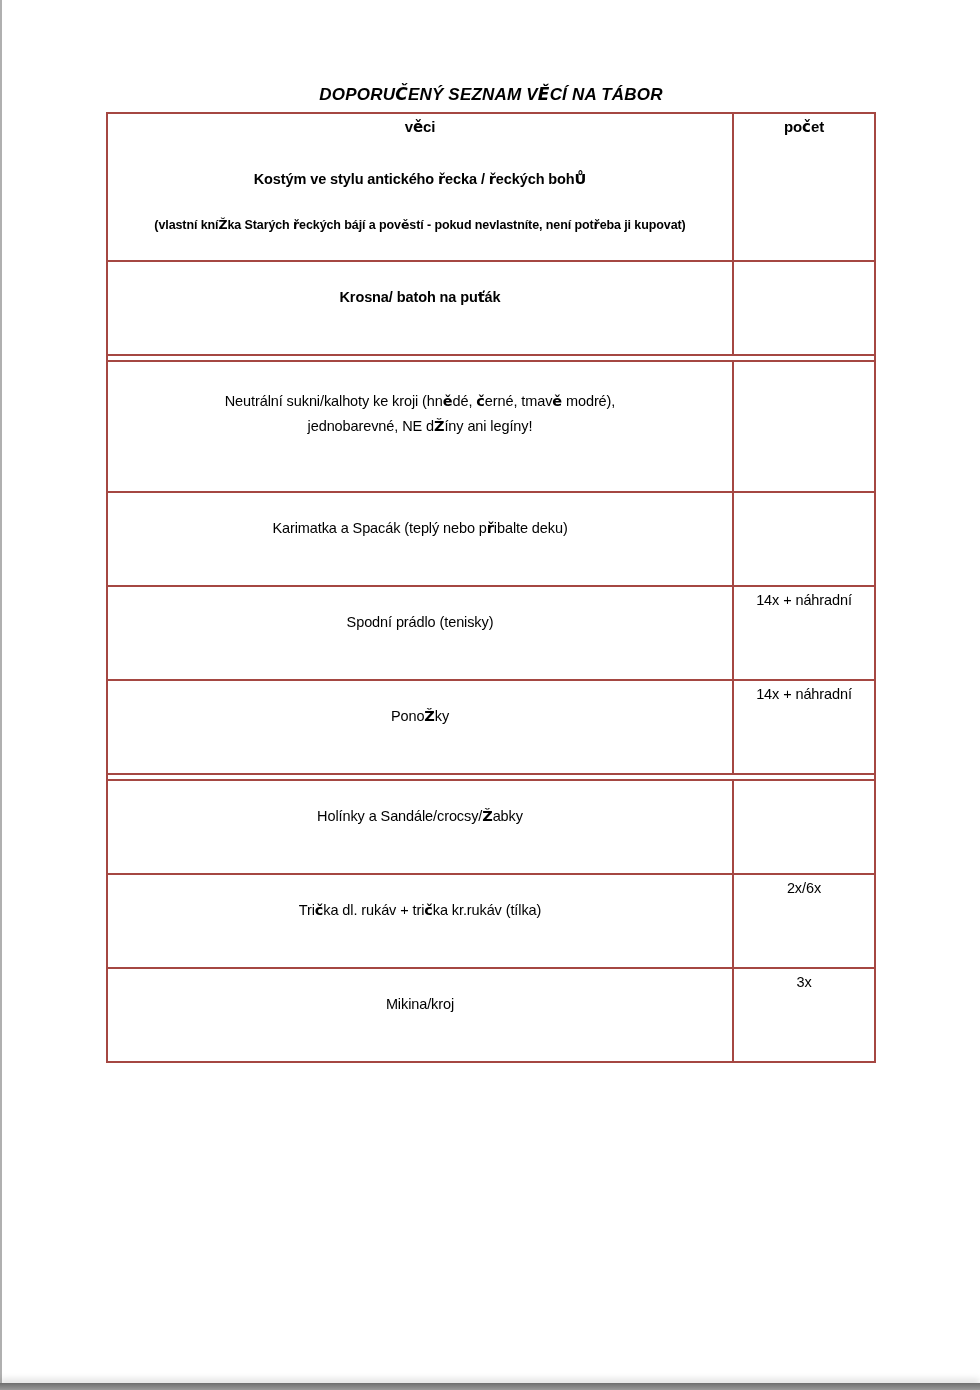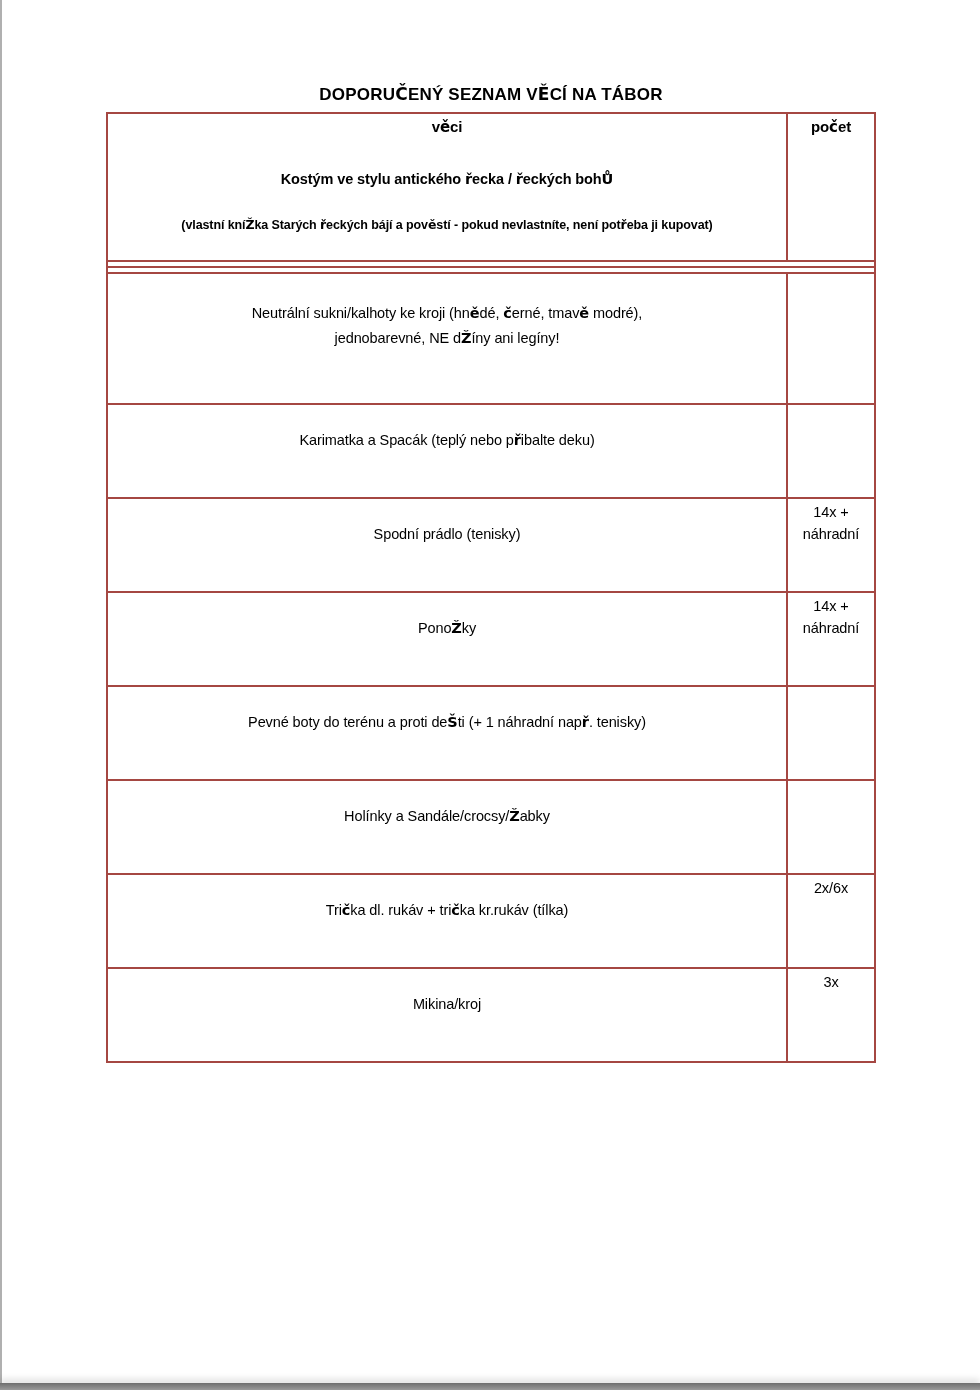--- a/index.html
+++ b/index.html
@@ -8,27 +8,27 @@
   }
   html,body{margin:0;padding:0;}
   body{
     width:980px;height:1390px;position:relative;background:#fff;
     font-family:"Liberation Sans",sans-serif;color:var(--ink);overflow:hidden;
   }
   .page-edge-left{position:absolute;left:0;top:0;width:2px;height:1390px;background:#b0b0b0;}
   .page-bottom-bar{position:absolute;left:0;bottom:0;width:980px;height:7px;
     background:linear-gradient(#6e6e6e,#9a9a9a);box-shadow:0 -4px 6px rgba(0,0,0,.12);}
   .doc{position:absolute;left:106px;top:84px;width:770px;}
-  .doc-title{font-size:17px;font-weight:bold;text-align:center;margin:0 0 7px 0;letter-spacing:.2px;}
+  .doc-title{font-size:17px;font-weight:bold;text-align:center;margin:0 0 7px 0;letter-spacing:.2px;font-style:italic;}
   .tbl{border:2px solid var(--red);}
   .row{display:flex;}
   .row + .row{border-top:2px solid var(--red);}
   .cell{font-size:14.5px;line-height:22px;padding:2px 5px;text-align:center;
         white-space:pre-line;letter-spacing:-0.1px;box-sizing:border-box;}
-  .c1{width:680px;border-right:2px solid var(--red);}
+  .c1{width:626px;border-right:2px solid var(--red);}
   .c2{flex:1;}
   .row.bold .cell{font-weight:bold;}
   .row.multiline .cell{line-height:25px;}
   .hdr .cell{font-weight:bold;font-size:15px;}
   .item-sub{font-size:12.5px;line-height:15px;font-weight:bold;}
   
   .g{font-family:"DejaVu Sans",sans-serif;font-weight:bold;}
 </style>
 </head>
 <body>
@@ -47,20 +47,24 @@
     <div id="rows-host">
   <div class="row bold multiline">
     <div class="cell c1">
       <div class="item-main">Kostým ve stylu antického <span class="g">ř</span>ecka / <span class="g">ř</span>eckých boh<span class="g">Ů</span></div>
       <div class="item-sub">(vlastní kní<span class="g">Ž</span>ka Starých <span class="g">ř</span>eckých bájí a pov<span class="g">ě</span>stí - pokud nevlastníte, není pot<span class="g">ř</span>eba ji kupovat)</div>
     </div>
     <div class="cell c2"></div>
   </div>
 
   <div class="row bold">
+    <div class="cell c1">
+      <div class="item-main">Krosna/ batoh na pu<span class="g">ť</span>ák</div>
+      
+    </div>
     <div class="cell c2"></div>
   </div>
 
   <div class="row">
     <div class="cell c2"></div>
   </div>
 
   <div class="row multiline">
     <div class="cell c1">
       <div class="item-main">Neutrální sukni/kalhoty ke kroji (hn<span class="g">ě</span>dé, <span class="g">č</span>erné, tmav<span class="g">ě</span> modré),
@@ -89,24 +93,20 @@
 
   <div class="row">
     <div class="cell c1">
       <div class="item-main">Pono<span class="g">Ž</span>ky</div>
       
     </div>
     <div class="cell c2">14x + náhradní</div>
   </div>
 
   <div class="row">
-    <div class="cell c1">
-      <div class="item-main">Pevné boty do terénu a proti de<span class="g">Š</span>ti (+ 1 náhradní nap<span class="g">ř</span>. tenisky)</div>
-      
-    </div>
     <div class="cell c2"></div>
   </div>
 
   <div class="row">
     <div class="cell c1">
       <div class="item-main">Holínky a Sandále/crocsy/<span class="g">Ž</span>abky</div>
       
     </div>
     <div class="cell c2"></div>
   </div>

